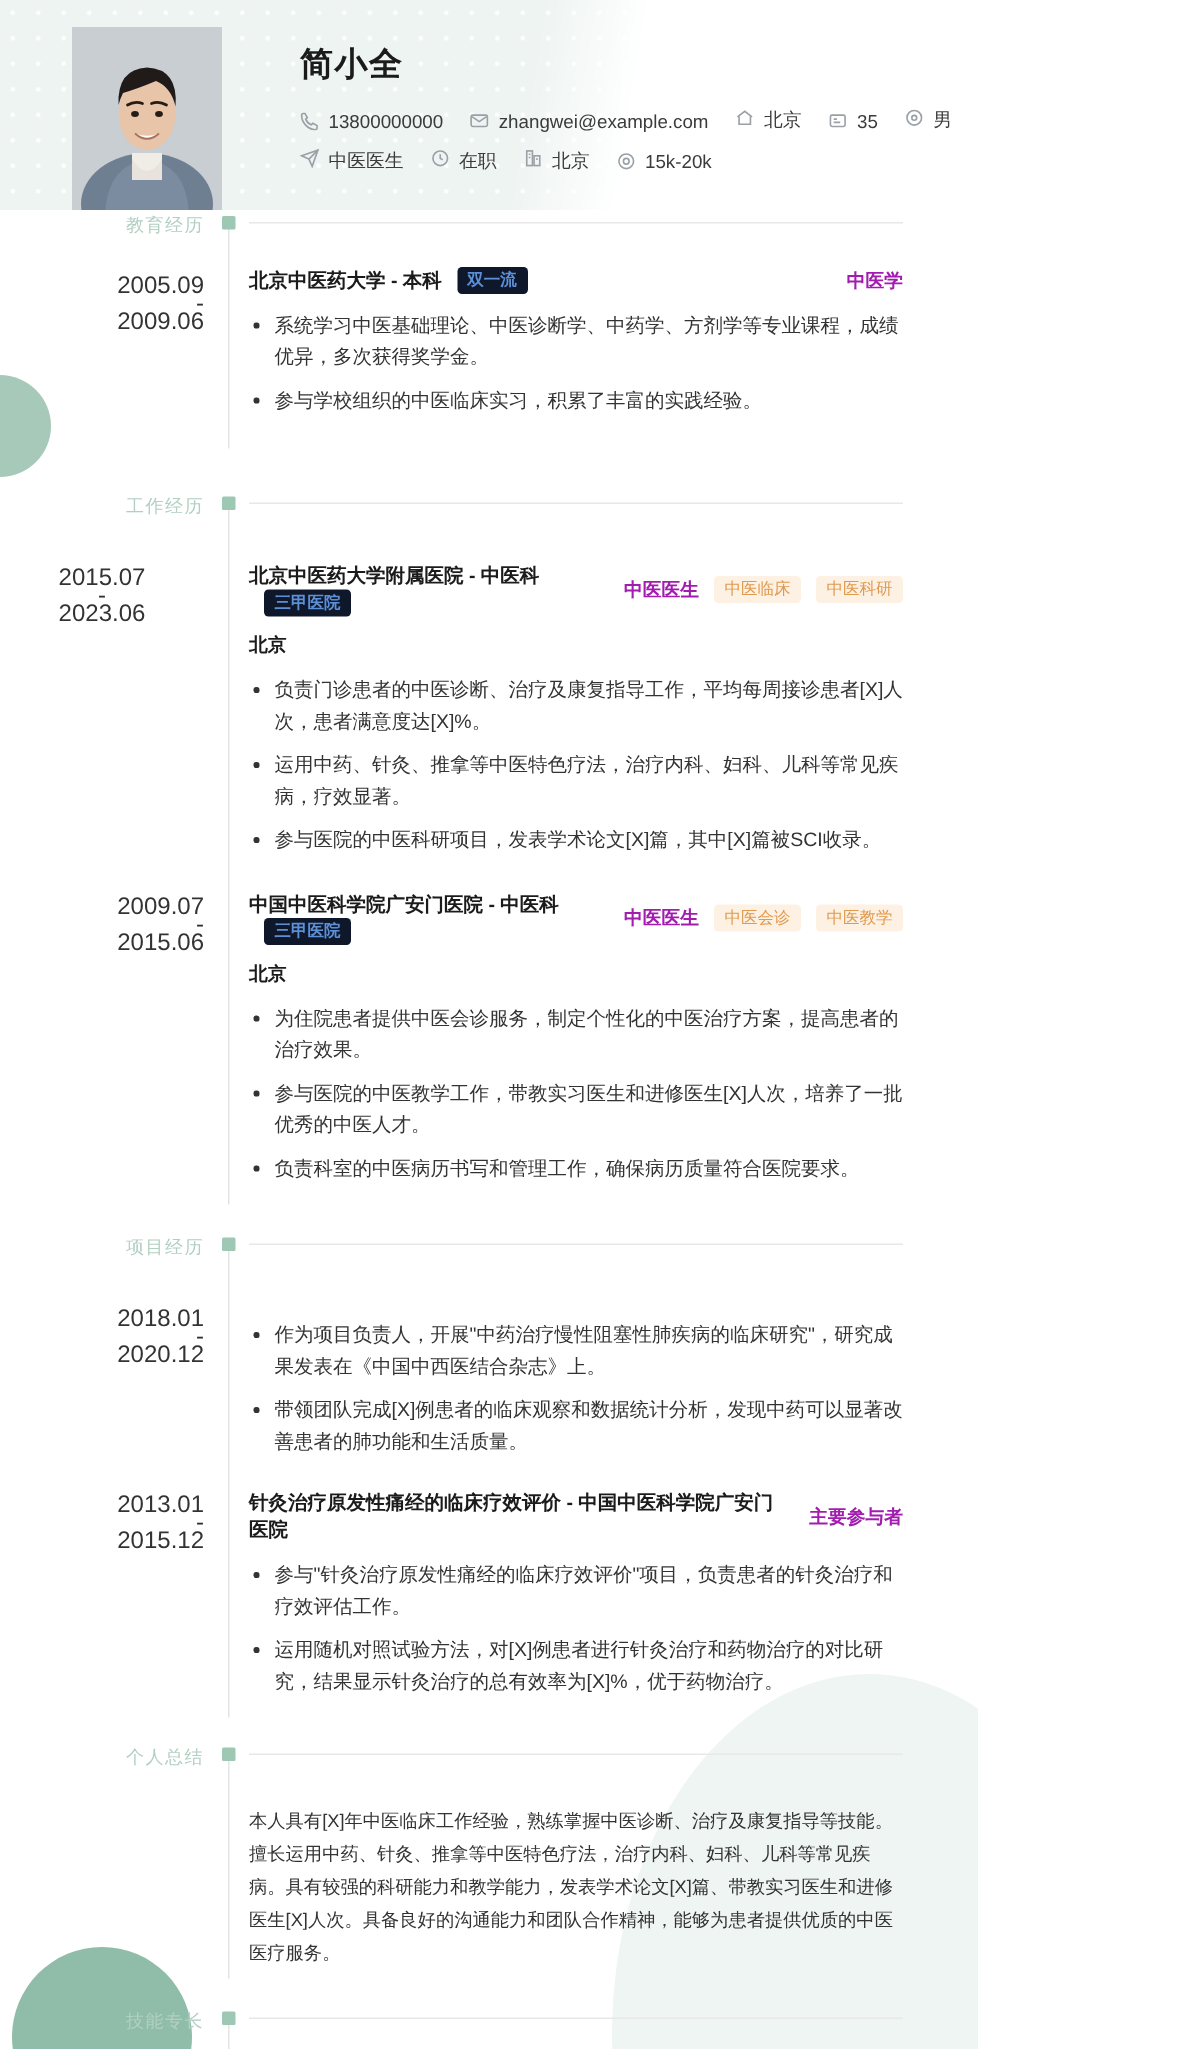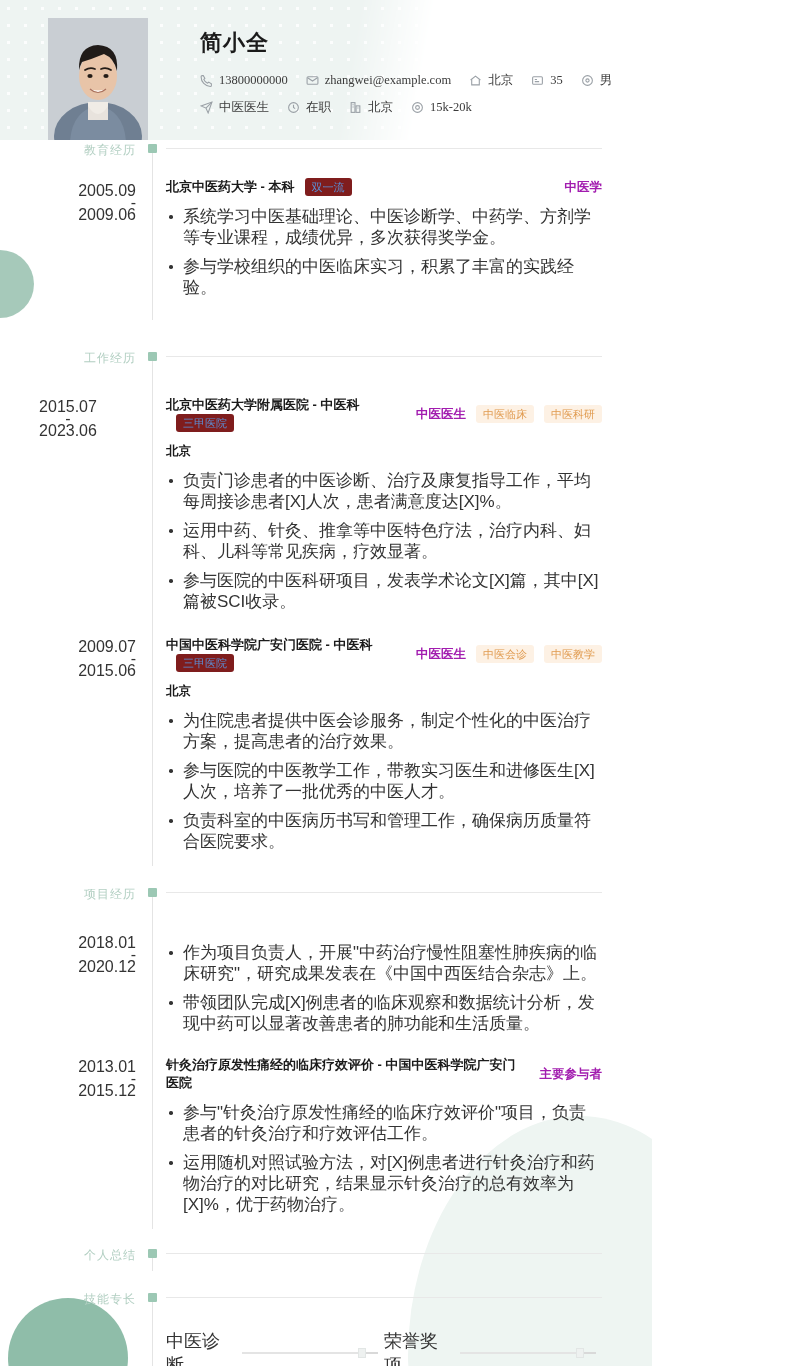--- a/index.html
+++ b/index.html
@@ -48,21 +48,21 @@
   .photo{
     width:100px; height:124px; flex:0 0 100px; overflow:hidden;
     background:#cdd2d6; position:relative;
   }
   .photo svg{ display:block; width:100%; height:100%; }
 
   .head-info{ margin-left:52px; padding-top:10px; }
   .name{ font-size:22px; font-weight:bold; color:#1b1b1b; letter-spacing:1px; }
   .meta-row{ display:flex; align-items:center; flex-wrap:wrap; margin-top:14px; font-size:12.5px; color:#3b3b3b; }
   .meta-row.second{ margin-top:10px; }
-  .meta-item{ display:flex; align-items:center; margin-right:18px; white-space:nowrap;font-family:Liberation Serif, serif; }
+  .meta-item{ display:flex; margin-right:18px; white-space:nowrap; }
   .meta-item .ic{ width:13px; height:13px; margin-right:6px; display:inline-block; color:#9aa0a6; flex:0 0 13px; }
   .meta-item .ic svg{ display:block; width:13px; height:13px; }
 
   
   .content{ position:relative; z-index:2; padding:0 0 0 0; }
 
   .section{ position:relative; }
   .sec-head{ position:relative; height:26px; }
   .sec-label{
     position:absolute; left:0; top:2px; width:136px; text-align:right;
@@ -89,28 +89,28 @@
   .entry-title-row{ display:flex; align-items:center; justify-content:space-between; }
   .entry-title-left{ display:flex; align-items:center; flex-wrap:wrap; }
   .entry-title{ font-size:13px; font-weight:bold; color:#1b1b1b; }
   .entry-right{ display:flex; align-items:center; }
   .entry-role{ font-size:12.5px; font-weight:bold; color:#a21caf; margin-left:12px; white-space:nowrap; }
 
   .tag{
     display:inline-block; font-size:11px; padding:2px 7px; border-radius:3px;
     margin-left:10px; line-height:14px; white-space:nowrap;
   }
-  .tag-blue{ background:#7f1d1d; color:#5b8fd6; }
+  .tag-blue{ background:#0f172a; color:#5b8fd6;font-weight:bold; }
   .tag-orange{ background:#fdf1e4; color:#e09a4e; }
 
   .entry-sub{ font-size:12.5px; font-weight:bold; color:#1b1b1b; margin-top:11px; }
 
   ul.bullets{ list-style:none; margin-top:10px; }
   ul.bullets li{
-    position:relative; padding-left:17px; font-size:17px; line-height:21px;
+    position:relative; padding-left:17px; font-size:13px; line-height:21px;
     color:#333; margin-bottom:8px;
   }
   ul.bullets li::before{
     content:""; position:absolute; left:3px; top:9px; width:3.5px; height:3.5px;
     background:#333; border-radius:50%;
   }
 
   .summary-text{
     padding:16px 50px 6px 166px; font-size:12.2px; line-height:22px; color:#333;
   }
@@ -396,20 +396,21 @@
       </div>
     </div>
 
     <div class="section" style="margin-top:16px;">
       <div class="timeline-line"></div>
       <div class="sec-head">
         <div class="sec-label">个人总结</div>
         <div class="sec-marker"></div>
         <div class="sec-rule"></div>
       </div>
+      <div class="summary-text">本人具有[X]年中医临床工作经验，熟练掌握中医诊断、治疗及康复指导等技能。擅长运用中药、针灸、推拿等中医特色疗法，治疗内科、妇科、儿科等常见疾病。具有较强的科研能力和教学能力，发表学术论文[X]篇、带教实习医生和进修医生[X]人次。具备良好的沟通能力和团队合作精神，能够为患者提供优质的中医医疗服务。</div>
     </div>
 
     <div class="section" style="margin-top:18px;">
       <div class="timeline-line"></div>
       <div class="sec-head">
         <div class="sec-label">技能专长</div>
         <div class="sec-marker"></div>
         <div class="sec-rule"></div>
       </div>
       <div class="skills-wrap">

